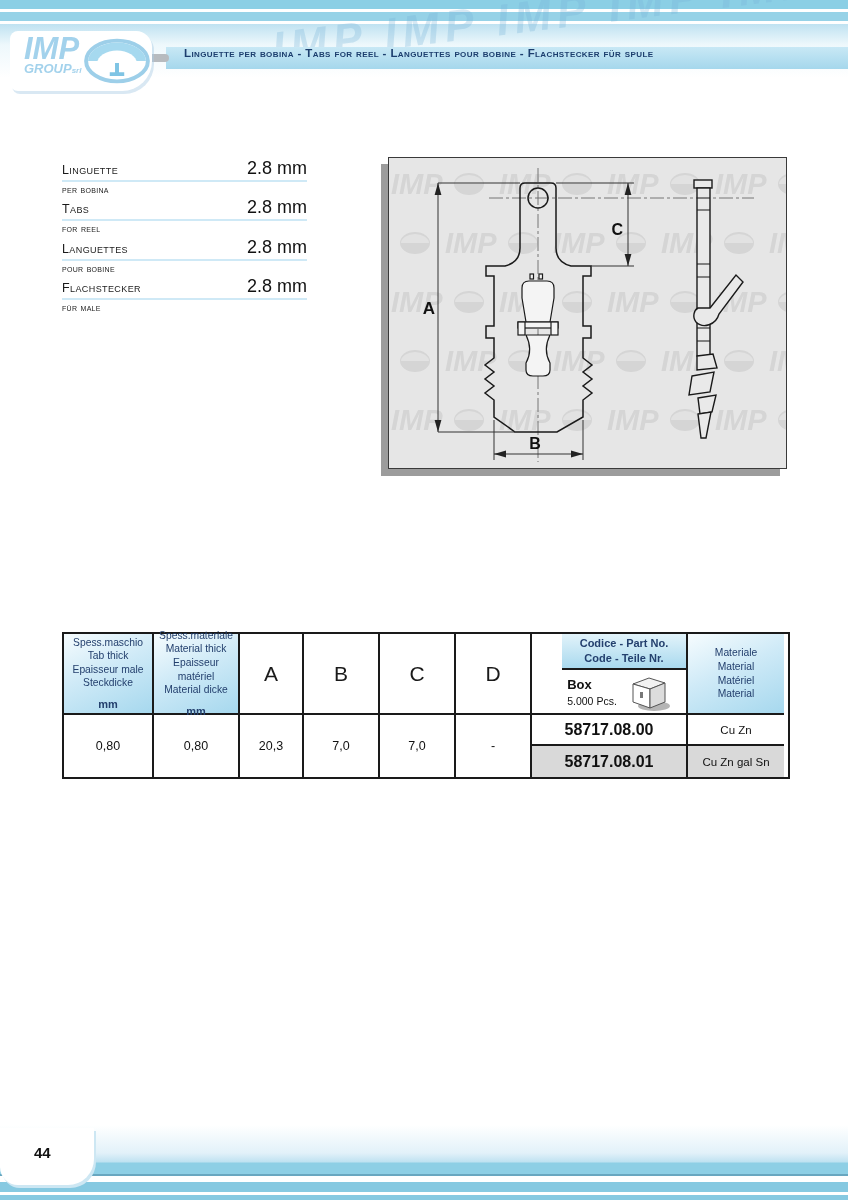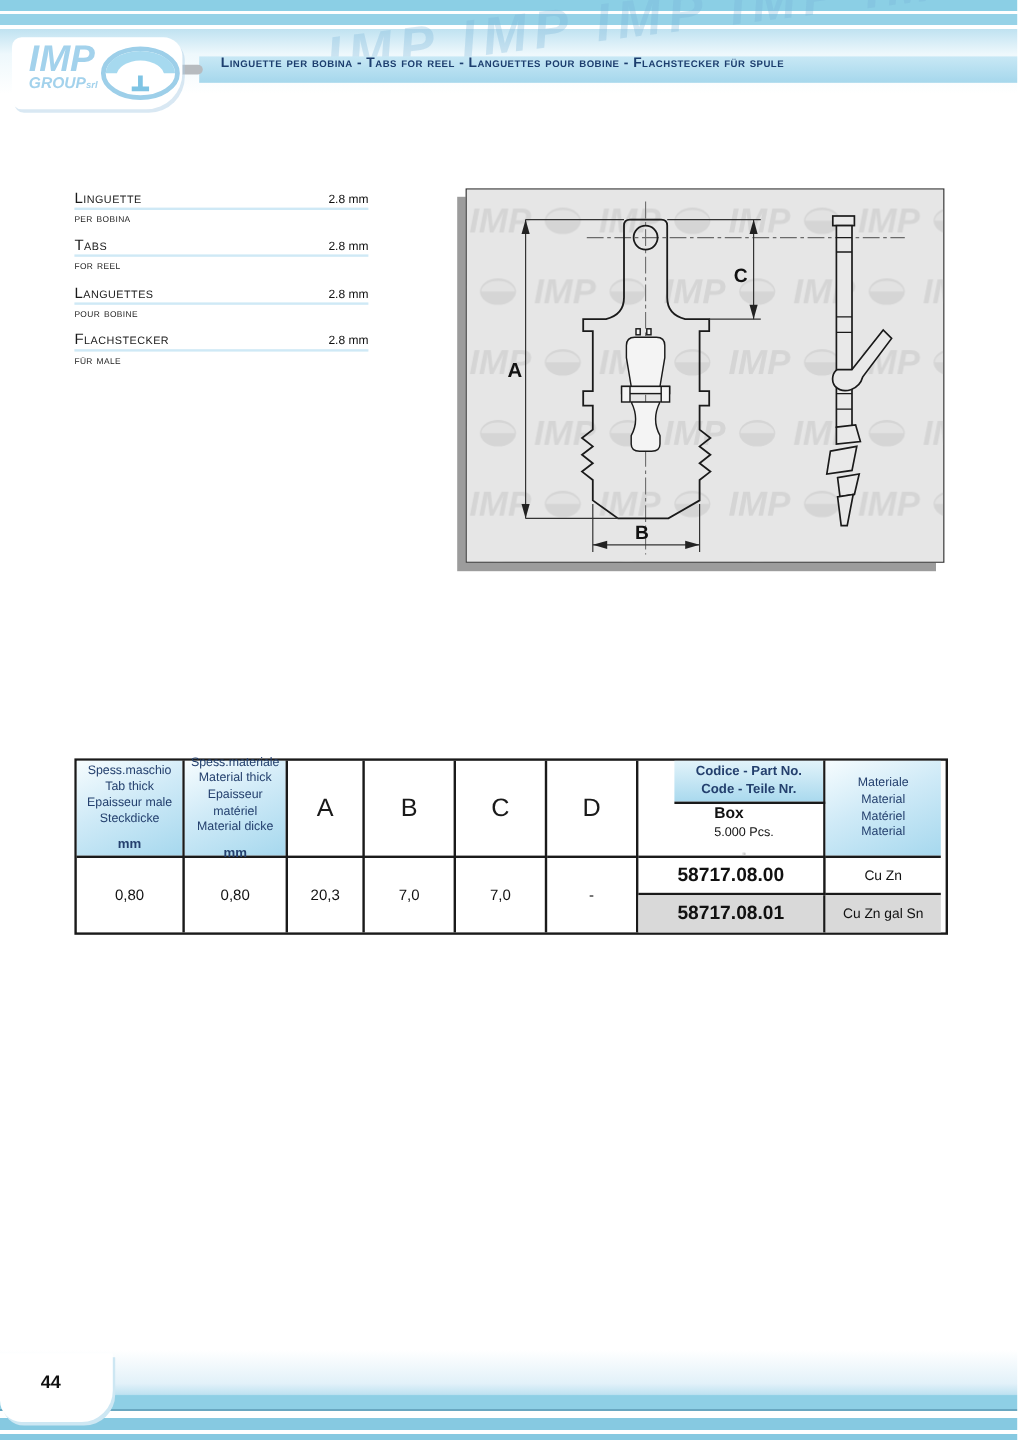--- a/index.html
+++ b/index.html
@@ -28,41 +28,41 @@
   .logo-imp{font-size:31px;letter-spacing:0px;}
   .logo-group{font-size:13px;letter-spacing:0px;}
   .logo-srl{font-size:8px;}
   .emblem{position:absolute;left:74px;top:7px;}
 
   
   .spec{position:absolute;left:62px;width:245px;}
   .spec .row{display:flex;justify-content:space-between;align-items:baseline;
     border-bottom:2px solid #cfe9f6;padding-bottom:1px;}
   .spec .name{font-size:12.5px;font-variant:small-caps;letter-spacing:0.4px;color:#1a1a1a;}
-  .spec .val{font-size:10px;color:#111;}
+  .spec .val{font-size:18px;color:#111;}
   .spec .sub{font-size:10.5px;font-variant:small-caps;letter-spacing:0.3px;color:#222;margin-top:1px;}
 
   
   .panel{position:absolute;left:388px;top:157px;width:397px;height:310px;
     border:1.5px solid #3a3a3a;background:#e6e6e6;box-shadow:-7px 7px 0 #9c9c9c;}
 
   
   .spec-table{position:absolute;left:62px;top:632px;width:724px;border:2px solid #1a1a1a;
     display:grid;grid-template-columns:90px 86px 64px 76px 76px 76px 156px 96px;
     grid-template-rows:36px 45px 31px 31px;background:#fff;}
   .c{display:flex;flex-direction:column;align-items:center;justify-content:center;text-align:center;}
   .br{border-right:2px solid #1a1a1a;} .bb{border-bottom:2px solid #1a1a1a;}
   .hdr-blue{background:linear-gradient(155deg,#f6fcfe 0%,#cfeaf7 45%,#a6d8ee 100%);}
   .hdr-band{background:linear-gradient(180deg,#e2f3fa,#a9d9ee);}
   .span2h{grid-row:1/3;} .span2d{grid-row:3/5;}
   .hcell{font-size:10.3px;line-height:1.32;color:#24406e;}
   .hcell .mm{font-weight:bold;margin-top:7px;font-size:11px;}
   .dimL{font-size:21px;color:#1a1a1a;}
   .codhdr{font-size:11px;font-weight:bold;color:#24406e;line-height:1.35;margin-left:30px;}
-  .boxcell{flex-direction:column;gap:10px;justify-content:flex-start;padding-left:22px;}
+  .boxcell{flex-direction:row;gap:10px;justify-content:center;padding-left:22px;}
   .boxlbl{font-size:13px;font-weight:bold;color:#111;text-align:left;}
   .boxqty{font-size:10.5px;color:#111;margin-top:3px;}
   .dval{font-size:12.5px;color:#111;}
   .pcode{font-size:16px;font-weight:bold;color:#111;}
   .pmat{font-size:11.5px;color:#111;}
   .grayrow{background:#d9d9d9;}
 
   
   .bot-stripes{position:absolute;left:0;top:1125px;width:848px;height:75px;
     background:linear-gradient(180deg,

